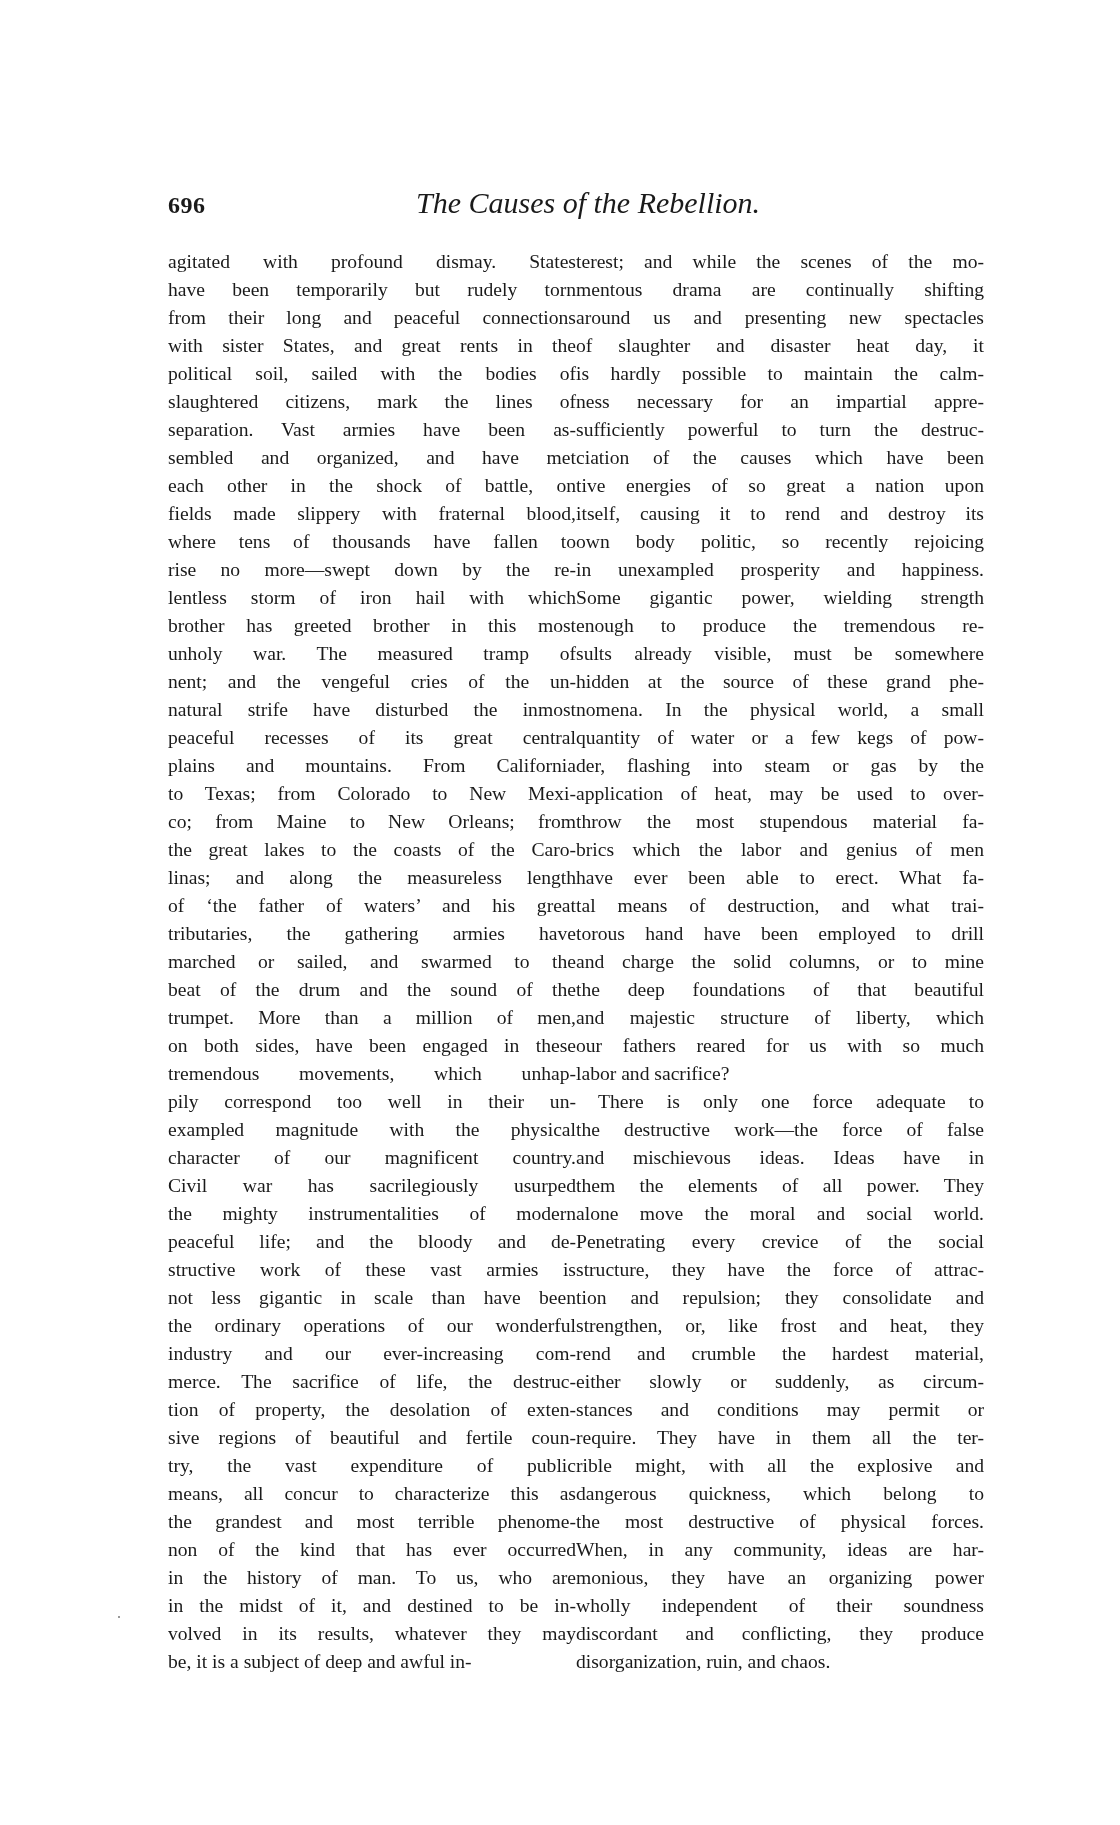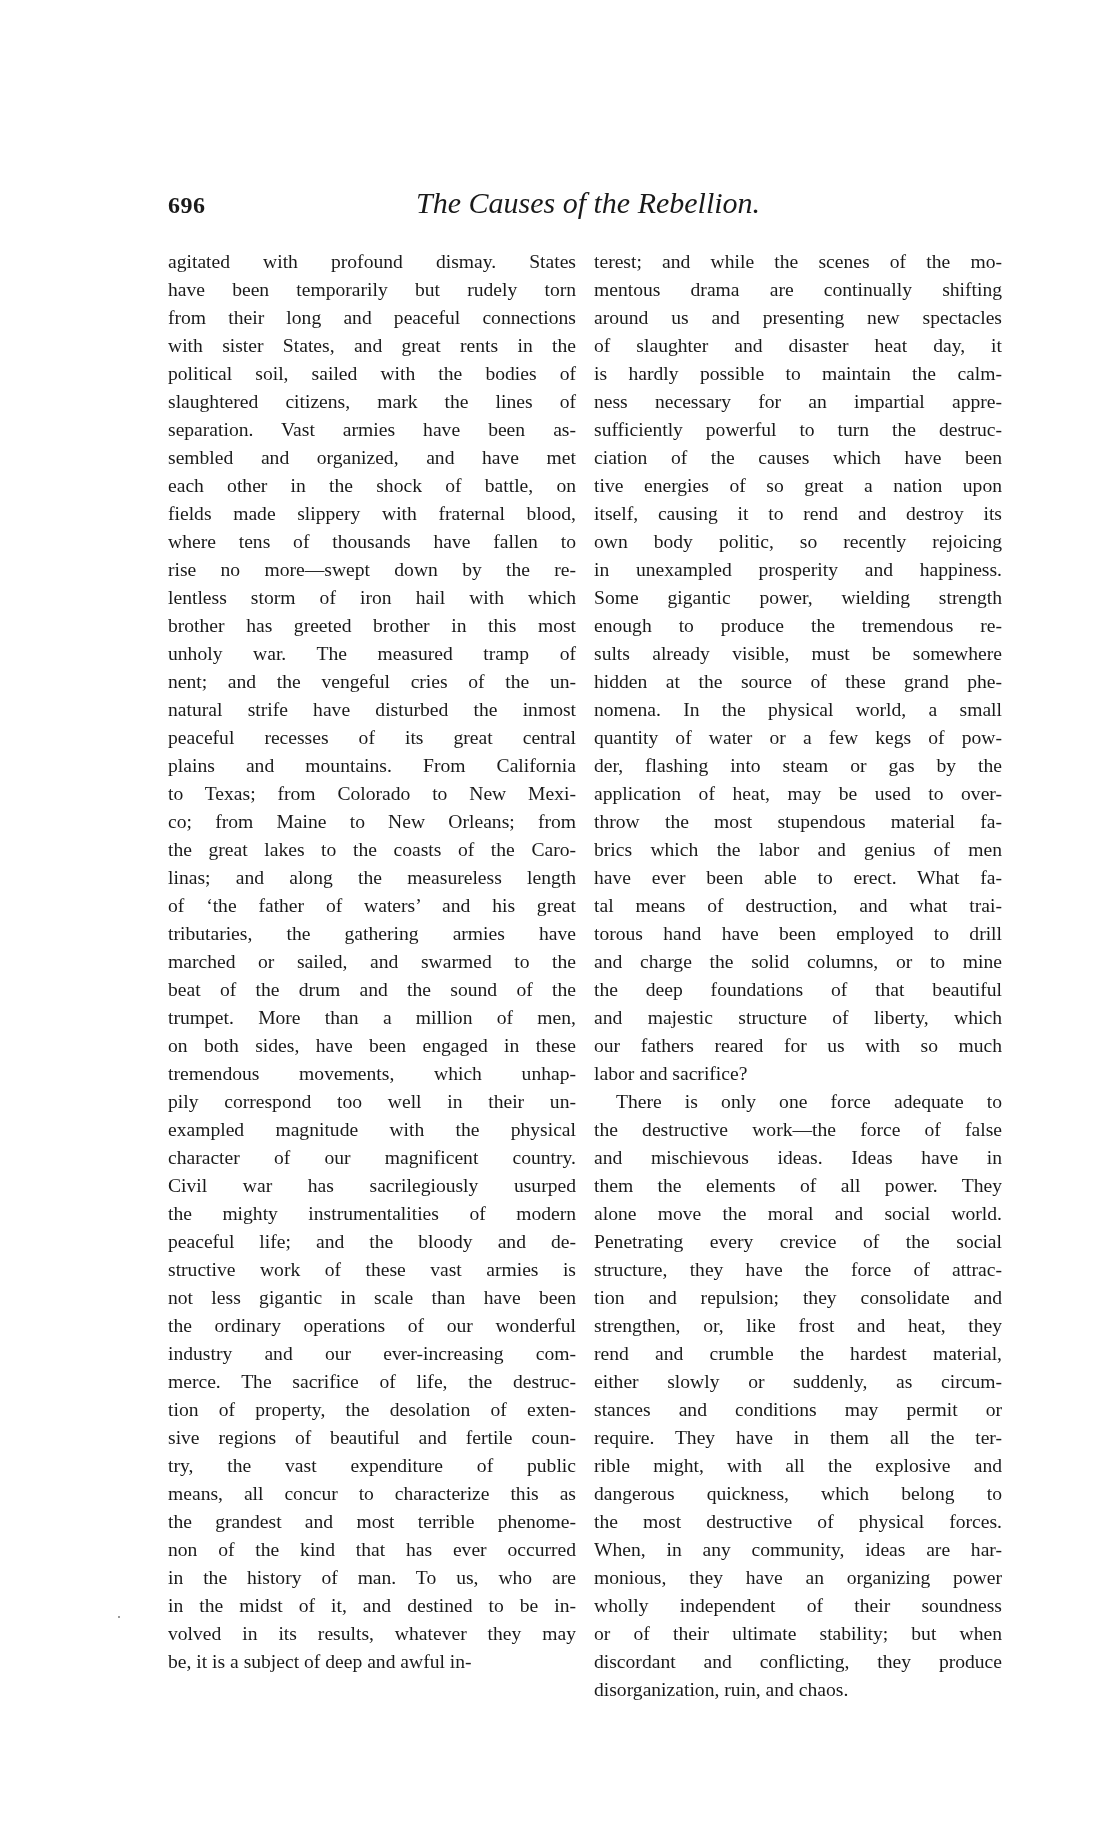--- a/index.html
+++ b/index.html
@@ -4,21 +4,21 @@
 <style>
   html, body { margin: 0; padding: 0; background: #ffffff; }
   body { width: 1120px; height: 1825px; position: relative; overflow: hidden;
          font-family: "Liberation Serif", "DejaVu Serif", serif; color: #1a1a1a; }
   .page { position: absolute; left: 0; top: 0; width: 1120px; height: 1825px; margin-top: 36px; }
   .running-head { position: absolute; top: 150px; left: 168px; width: 834px; height: 40px; }
   .page-number { position: absolute; left: 0; top: 6px; font-size: 24px; font-weight: bold; letter-spacing: 0.5px; }
   .running-title { position: absolute; left: 248px; top: 0; font-size: 30px; font-style: italic; white-space: nowrap; }
   .column { position: absolute; top: 212px; }
   .col-left { left: 168px; width: 408px; }
-  .col-right { left: 594px; width: 408px; }
+  .col-right { left: 576px; width: 408px; }
   .line { display: block; height: 28px; line-height: 28px; font-size: 19.6px;
           text-align: justify; text-align-last: justify; white-space: nowrap; overflow: visible; }
   .line.end { text-align-last: left; }
   .line.indent { padding-left: 22px; }
   .line > span { display: block; text-align: inherit; text-align-last: inherit; white-space: normal; }
   .speck { position: absolute; left: 118px; top: 1580px; width: 2px; height: 2px; background: #777; border-radius: 1px; }
 </style>
 </head>
 <body>
 
@@ -330,23 +330,20 @@
         <div class="line">
           <span>When, in any community, ideas are har-</span>
         </div>
         <div class="line">
           <span>monious, they have an organizing power</span>
         </div>
         <div class="line">
           <span>wholly independent of their soundness</span>
         </div>
         <div class="line">
-          <span>or of their ultimate stability; but when</span>
-        </div>
-        <div class="line">
           <span>discordant and conflicting, they produce</span>
         </div>
         <div class="line end">
           <span>disorganization, ruin, and chaos.</span>
         </div>
       </div>
     </div>
 
   <div class="speck"></div>
 </div>

